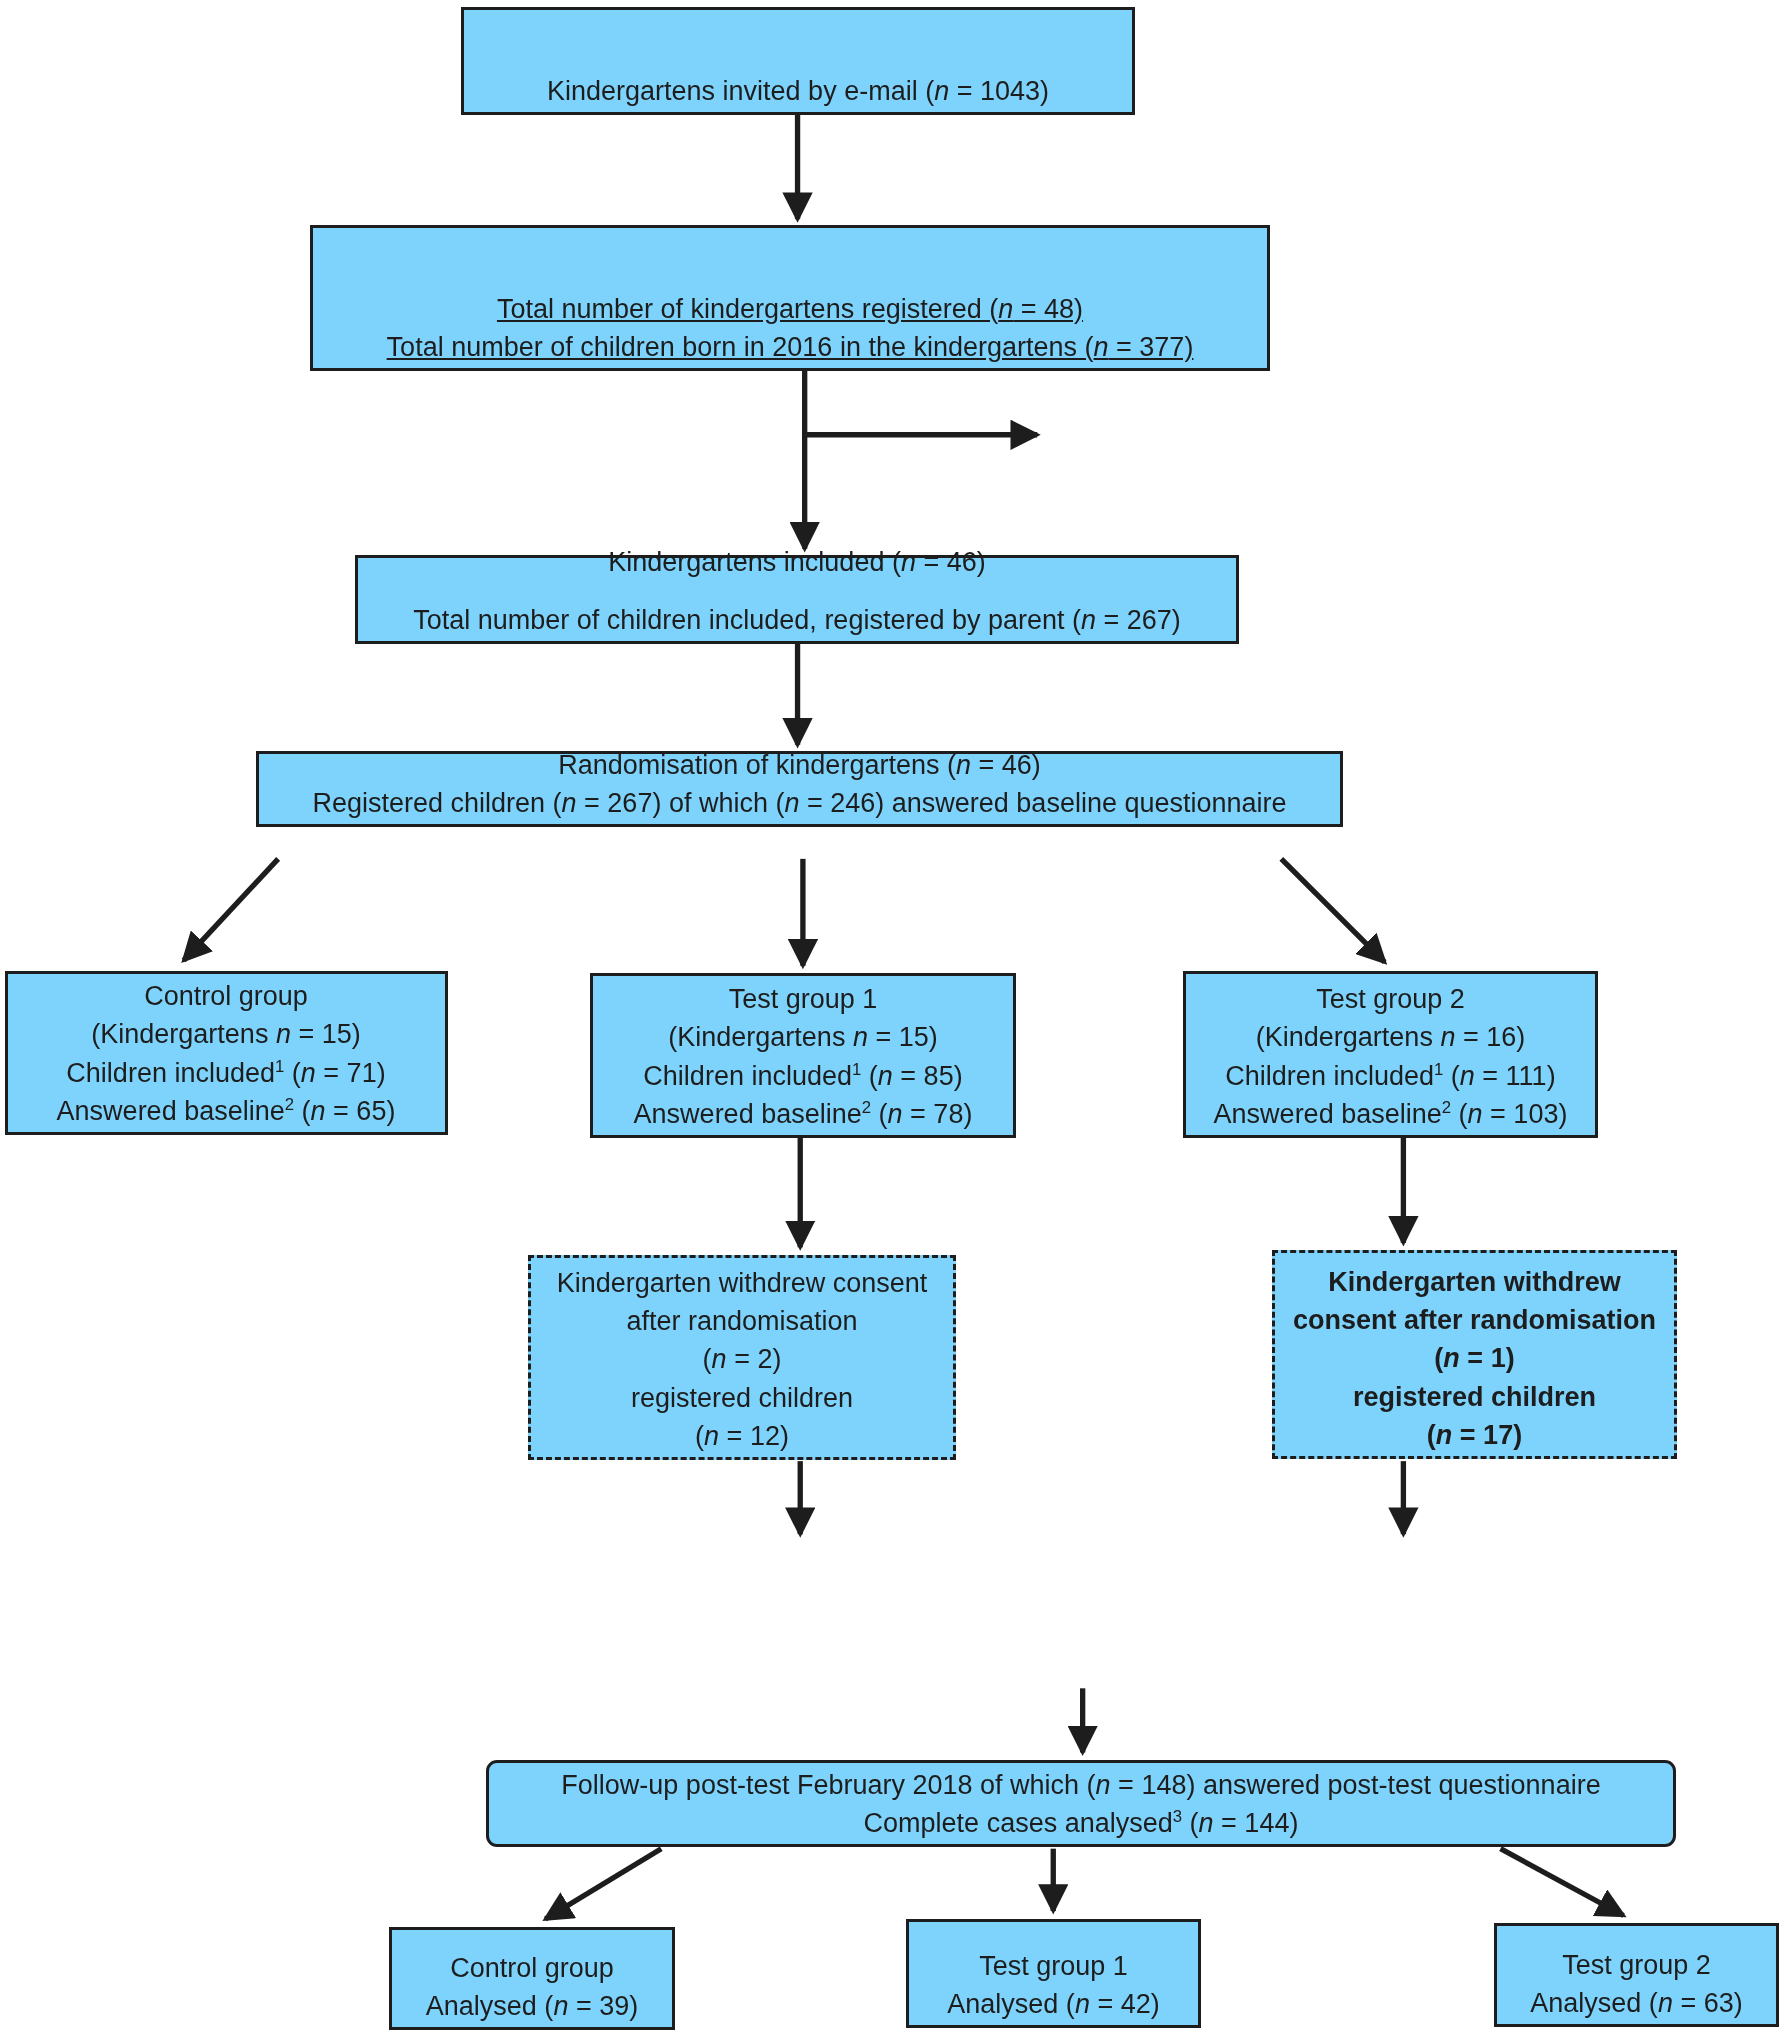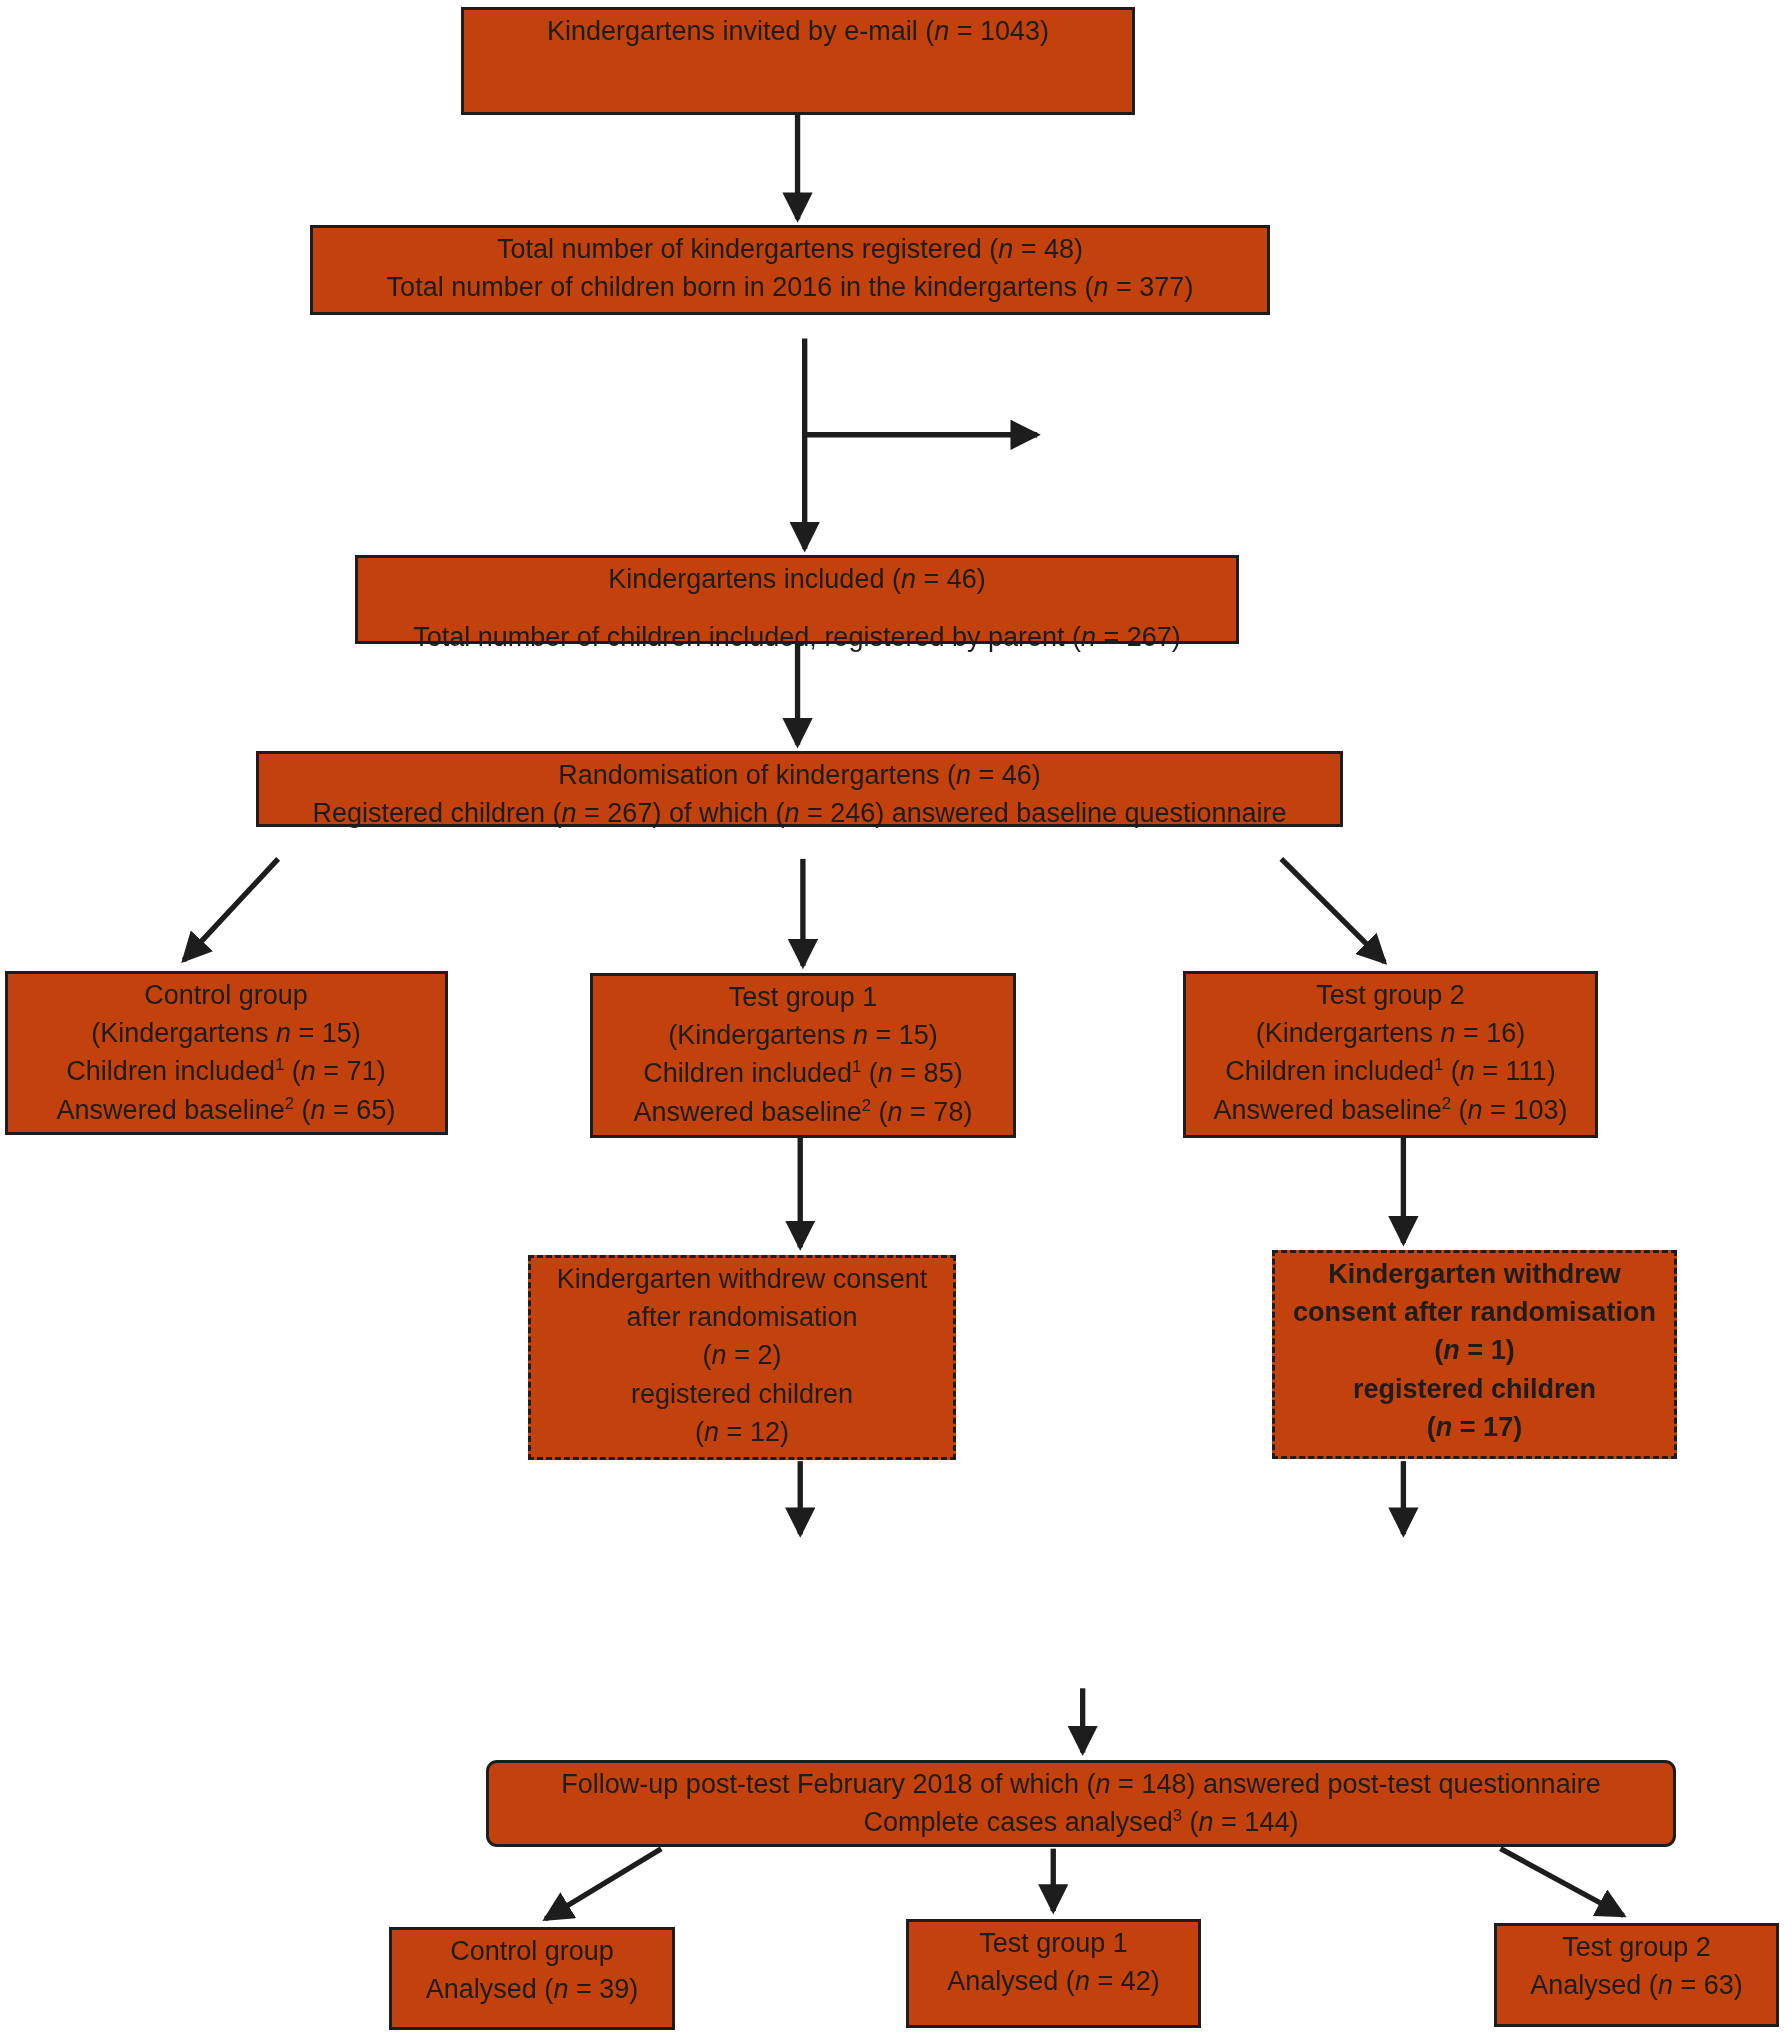--- a/index.html
+++ b/index.html
@@ -9,24 +9,24 @@
     position: relative;
     width: 1792px;
     height: 2034px;
     background: #ffffff;
     overflow: hidden;
   }
   svg.arrows { position: absolute; left: 0; top: 0; }
   .box {
     position: absolute;
     border: 3.6px solid #1d1d1d;
-    background: #c2410c;
+    background: #7dd3fc;
     display: flex;
     flex-direction: column;
-    justify-content: flex-start;
+    justify-content: flex-end;
     align-items: center;
     text-align: center;
     font-size: 27px;
     line-height: 1.42;
     padding: 1.8px 5.3px;
   }
   .box.dashed { border-style: dashed; }
   .box.left-align {
     align-items: flex-start;
     text-align: left;
@@ -70,21 +70,21 @@
 
     <line x1="742" y1="2075" x2="612" y2="2154" stroke="#1d1d1d" stroke-width="6" marker-end="url(#ah)"></line>
     <line x1="1182" y1="2075" x2="1182" y2="2145" stroke="#1d1d1d" stroke-width="6" marker-end="url(#ah)"></line>
     <line x1="1684" y1="2075" x2="1822" y2="2150" stroke="#1d1d1d" stroke-width="6" marker-end="url(#ah)"></line>
   </svg>
 
   <div class="box" style="left:461px; top:7.1px; width:674px; height:108px;">
       <div class="line">Kindergartens invited by e-mail (<i>n</i> = 1043)</div>
     </div>
 
-  <div class="box" style="left:310px; top:225px; width:960px; height:90px;">
+  <div class="box" style="left:310px; top:225px; width:960px; height:146px;text-decoration:underline;">
       <div class="line">Total number of kindergartens registered (<i>n</i> = 48)</div>
       <div class="line">Total number of children born in 2016 in the kindergartens (<i>n</i> = 377)</div>
     </div>
 
 
   <div class="box" style="left:355px; top:555px; width:884px; height:89px;gap:20px;">
       <div class="line">Kindergartens included (<i>n</i> = 46)</div>
       <div class="line">Total number of children included, registered by parent (<i>n</i> = 267)</div>
     </div>
 

